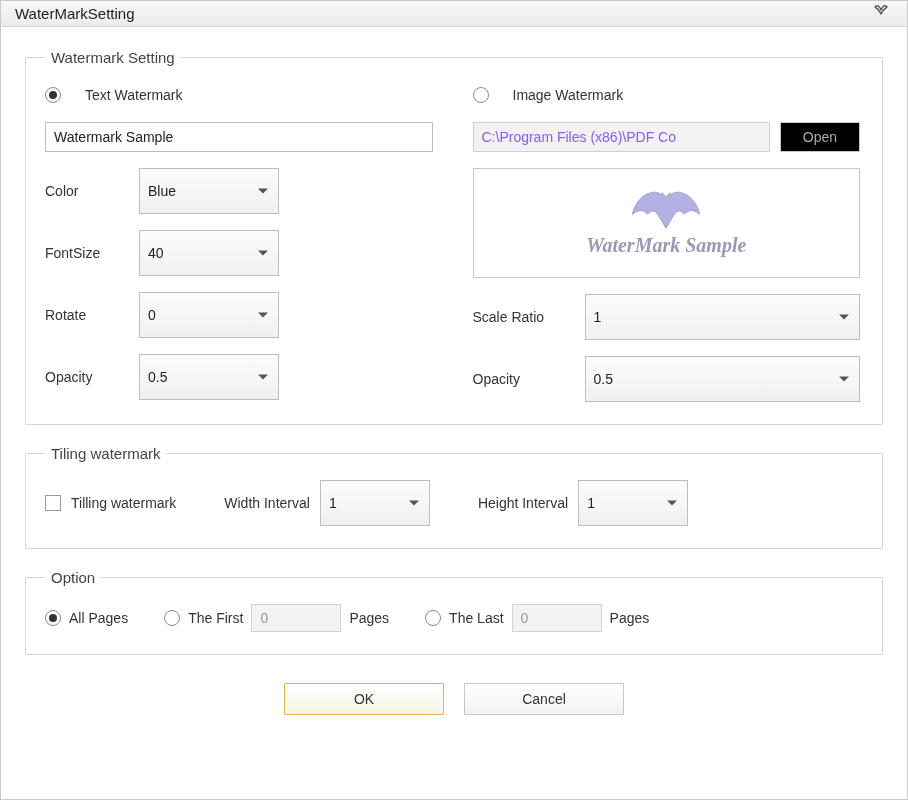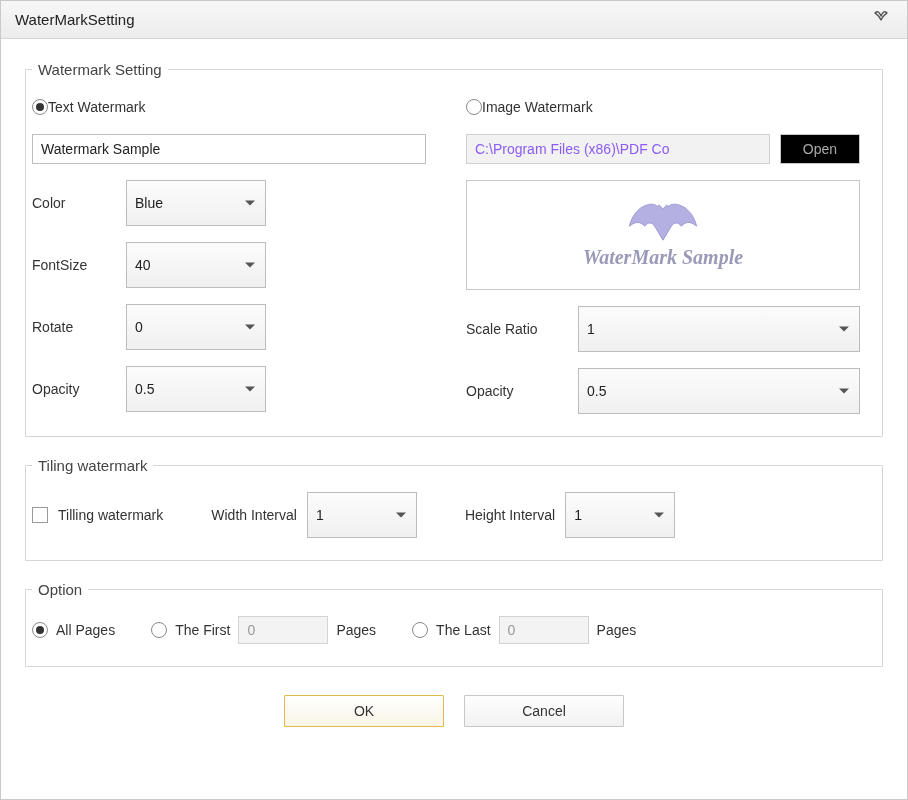--- a/index.html
+++ b/index.html
@@ -16,21 +16,21 @@
   }
   .window {
     width: 908px;
     height: 800px;
     border: 1px solid #c9c9c9;
     background: #fff;
     display: flex;
     flex-direction: column;
   }
   .titlebar {
-    height: 38px;
+    height: 26px;
     background: linear-gradient(#f7f7f7, #ececec);
     border-bottom: 1px solid #d6d6d6;
     display: flex;
     align-items: center;
     justify-content: space-between;
     padding: 0 14px;
   }
   .titlebar-title {
     font-size: 15px;
     color: #222;
@@ -45,21 +45,21 @@
   .content {
     flex: 1;
     padding: 22px 24px 10px 24px;
     display: flex;
     flex-direction: column;
     gap: 20px;
   }
   fieldset.group {
     border: 1px solid #d6d6d6;
     border-radius: 1px;
-    padding: 18px 22px 22px 6px;
+    padding: 18px 22px 22px 19px;
     margin: 0;
     position: relative;
   }
   fieldset.group > legend {
     padding: 0 6px;
     font-size: 15px;
     color: #444;
   }
   .cols {
     display: flex;
@@ -67,21 +67,21 @@
   }
   .col {
     flex: 1;
     display: flex;
     flex-direction: column;
     gap: 16px;
   }
   .radio-row {
     display: flex;
     align-items: center;
-    gap: 0;
+    gap: 24px;
     height: 22px;
   }
   .radio {
     width: 16px; height: 16px;
     border: 1.5px solid #8a8a8a;
     border-radius: 50%;
     display: inline-flex;
     align-items: center;
     justify-content: center;
     background: #fff;

